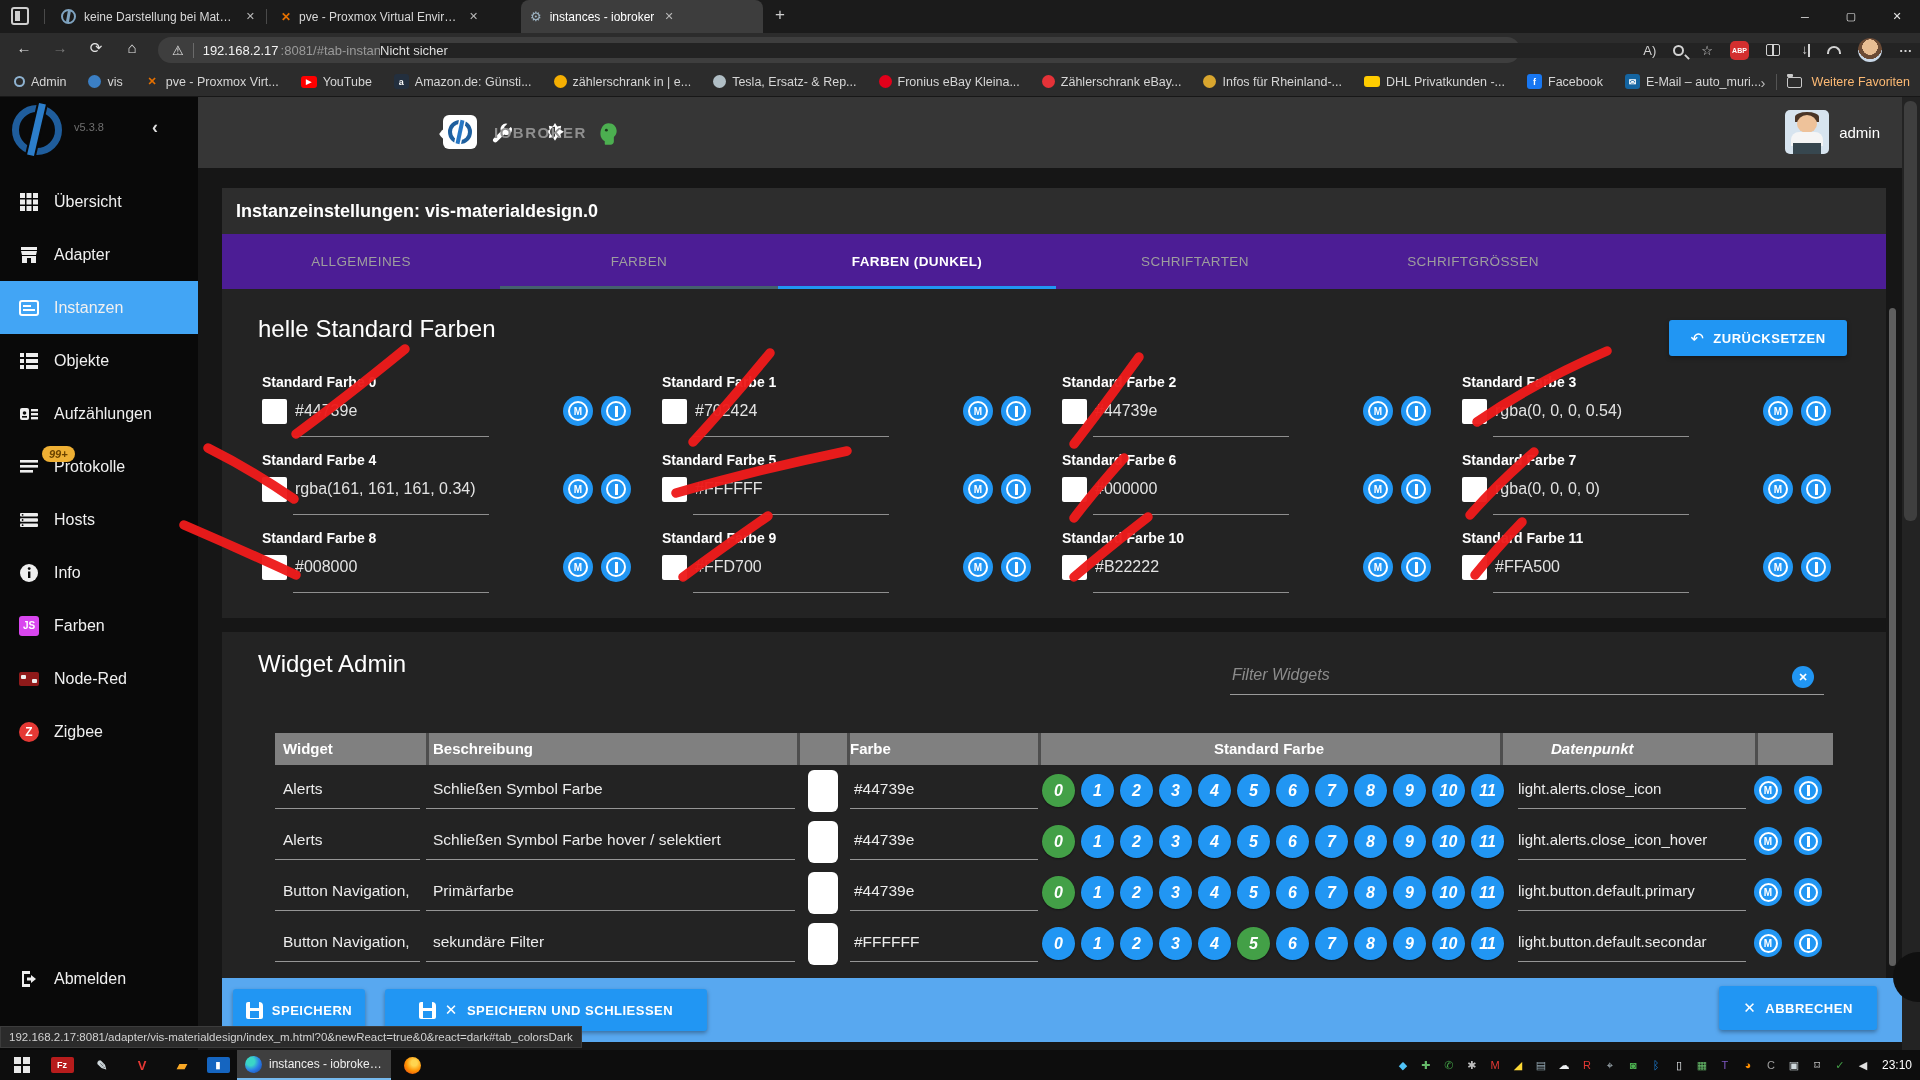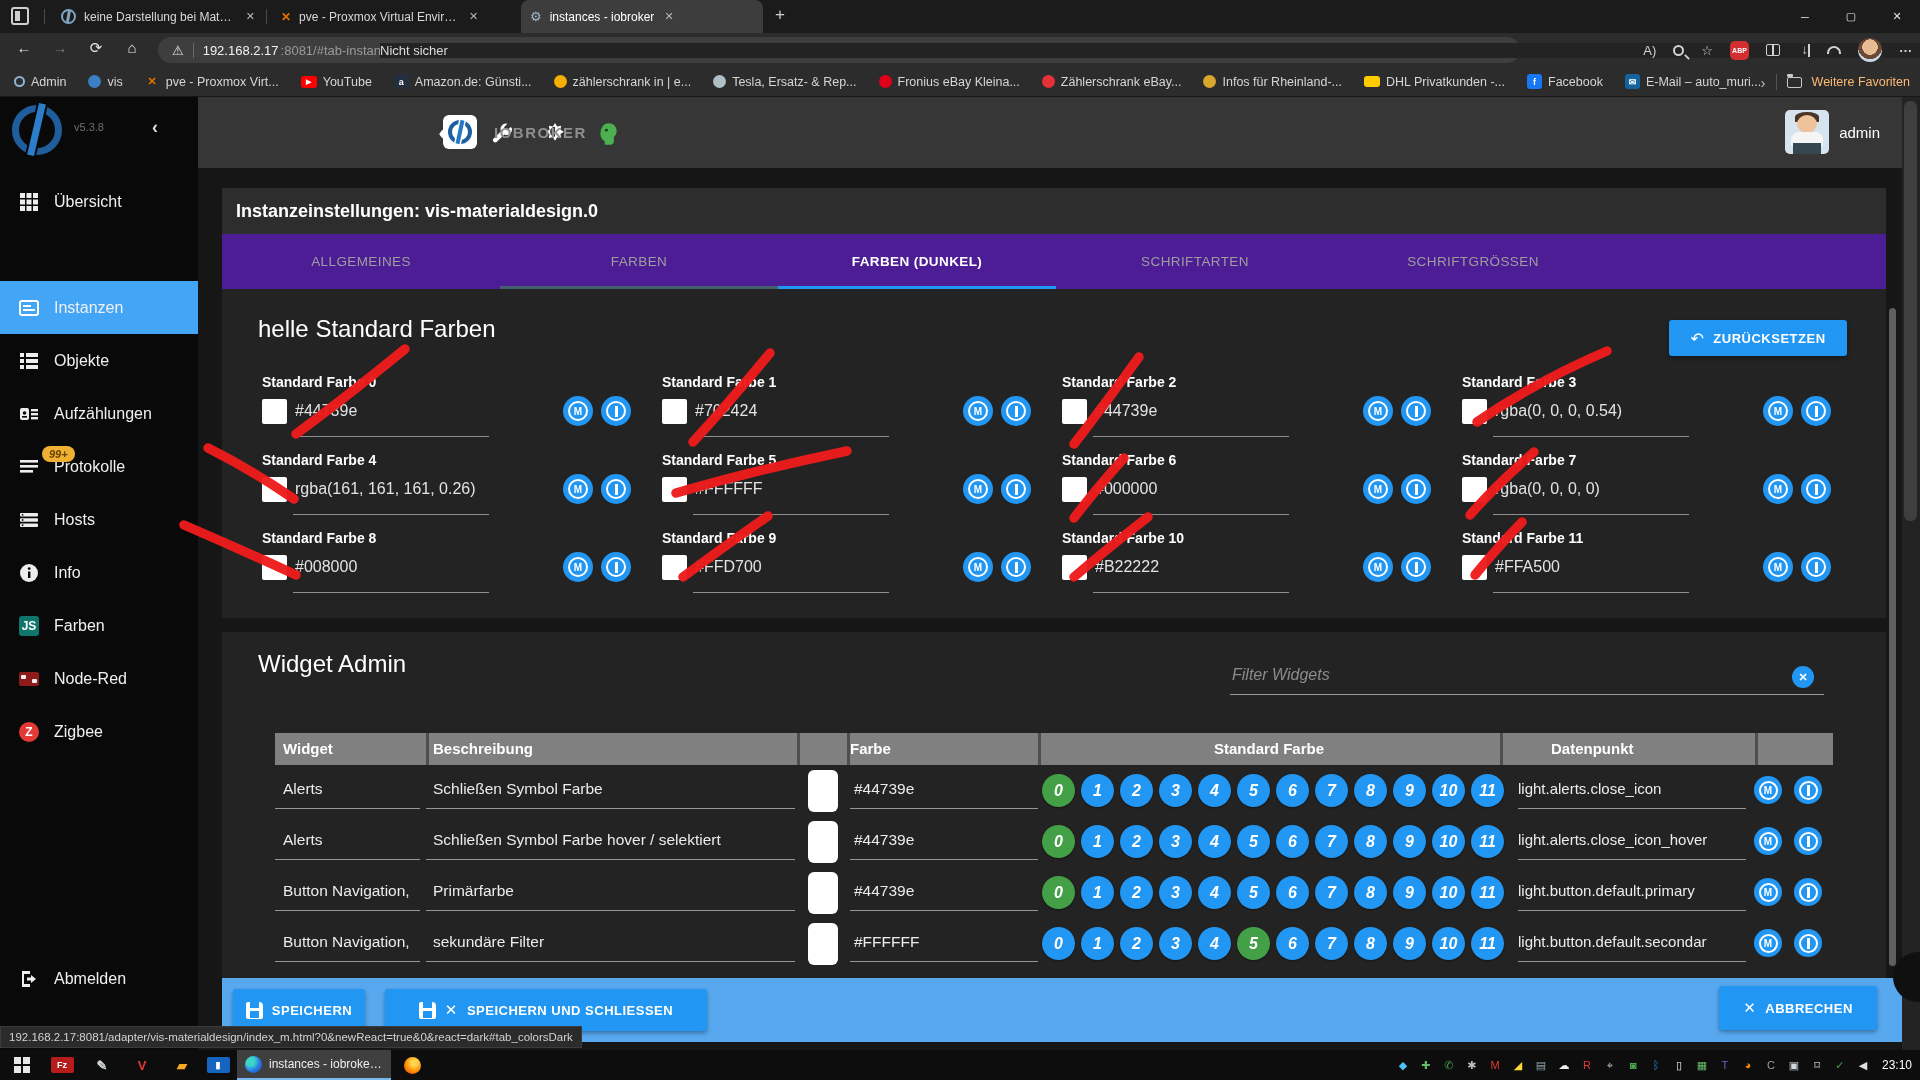--- a/index.html
+++ b/index.html
@@ -67,21 +67,21 @@
 
   .sidebar { position:absolute; left:0; top:97px; width:198px; height:953px; background:#090909; }
   .sb-logo { position:absolute; left:12px; top:8px; width:50px; height:50px; border-radius:50%; border:7px solid #1f5d9c; }
   .sb-logo::before { content:""; position:absolute; left:14px; top:-9px; width:7px; height:53px; background:#2c7ecb; transform:rotate(13deg); box-shadow:0 0 0 2px #090909; }
   .sb-ver { position:absolute; left:74px; top:24px; color:#6f6f6f; font-size:11px; }
   .sb-collapse { position:absolute; left:152px; top:20px; color:#ddd; font-size:18px; font-weight:bold; }
   .sb-item { position:absolute; left:0; width:198px; height:53px; display:flex; align-items:center; gap:14px; padding-left:18px; color:#f0f0f0; font-size:16px; }
   .sb-item.active { background:#42a5f5; }
   .sb-ic { width:22px; height:22px; flex:none; display:flex; align-items:center; justify-content:center; }
   .badge99 { position:absolute; left:24px; top:-10px; background:#efb034; color:#6b4300; font-size:11px; font-weight:bold; padding:2px 7px; border-radius:9px; }
-  .js-sq { width:20px; height:20px; background:#0f766e; color:#fff; font-size:12px; font-weight:bold; display:flex; align-items:center; justify-content:center; border-radius:3px; }
+  .js-sq { width:20px; height:20px; background:#d946ef; color:#fff; font-size:10px; font-weight:bold; display:flex; align-items:center; justify-content:center; border-radius:3px; }
   .nr-sq { width:20px; height:14px; background:#8f1a1a; border-radius:2px; position:relative; }
   .nr-sq::before, .nr-sq::after { content:""; position:absolute; width:5px; height:4px; background:#eee; border-radius:1px; }
   .nr-sq::before { left:2px; top:3px; } .nr-sq::after { right:2px; top:7px; }
   .zb-c { width:20px; height:20px; background:#e53935; border-radius:50%; color:#fff; font-size:12px; font-weight:bold; display:flex; align-items:center; justify-content:center; }
 
   
   .titlebar { position:absolute; left:222px; top:188px; width:1664px; height:46px; background:#2d2d2d; display:flex; align-items:center; padding-left:14px; color:#fff; font-size:18px; font-weight:bold; }
   .tabsrow { position:absolute; left:222px; top:234px; width:1664px; height:55px; background:#4c1d95; }
   .ptab { position:absolute; top:0; width:278px; height:55px; display:flex; align-items:center; justify-content:center; color:#9e9e9e; font-size:13.5px; letter-spacing:.4px; }
   .ptab.active { color:#fff; font-weight:bold; }
@@ -310,20 +310,33 @@
               <rect x="7.5" y="7.5" width="5" height="5"></rect>
               <rect x="14" y="7.5" width="5" height="5"></rect>
               <rect x="1" y="14" width="5" height="5"></rect>
               <rect x="7.5" y="14" width="5" height="5"></rect>
               <rect x="14" y="14" width="5" height="5"></rect>
             </g>
           </svg>
         </span>
       <span>Übersicht</span>
     </div>
+    <div class="sb-item" style="top:131px;">
+      <span class="sb-ic">
+          <svg width="20" height="20" viewBox="0 0 20 20">
+            <g fill="#eee">
+              <rect x="2" y="2" width="16" height="3"></rect>
+              <path d="M2 6h16l-1 4H3z"></path>
+              <rect x="3" y="11" width="14" height="7"></rect>
+              <rect x="8" y="13" width="4" height="5" fill="#090909"></rect>
+            </g>
+          </svg>
+        </span>
+      <span>Adapter</span>
+    </div>
     <div class="sb-item active" style="top:184px;">
       <span class="sb-ic">
           <svg width="20" height="20" viewBox="0 0 20 20">
             <rect x="1" y="3" width="18" height="14" rx="2" fill="none" stroke="#fff" stroke-width="2"></rect>
             <rect x="4" y="7" width="8" height="2" fill="#fff"></rect>
             <rect x="4" y="11" width="12" height="2" fill="#fff"></rect>
           </svg>
         </span>
       <span>Instanzen</span>
     </div>
@@ -499,21 +512,21 @@
           </span>
           <span class="circ-ic" style="left: 339px; top: 22px;">
             <span class="ring">
               <span class="bar"></span>
             </span>
           </span>
         </div>
         <div class="cfield" style="left: 40px; top: 163px;">
           <span class="lbl">Standard Farbe 4</span>
           <span class="sw"></span>
-          <span class="val">rgba(161, 161, 161, 0.26)</span>
+          <span class="val">rgba(161, 161, 161, 0.34)</span>
           <span class="ul"></span>
           <span class="circ-ic" style="left: 301px; top: 22px;">
             <span class="ring">M</span>
           </span>
           <span class="circ-ic" style="left: 339px; top: 22px;">
             <span class="ring">
               <span class="bar"></span>
             </span>
           </span>
         </div>
@@ -623,21 +636,21 @@
     <div class="filter-ph" style="left:1010px; top:34px;">Filter Widgets</div>
     <div class="thin-ul" style="left:1008px; top:62px; width:594px;"></div>
     <div class="clear-x" style="left:1570px; top:34px;">✕</div>
 
     <div class="wtable">
       <div class="whead">
         <span class="hl" style="left:8px;">Widget</span>
         <span class="hl" style="left:158px;">Beschreibung</span>
         <span class="hl" style="left:575px;">Farbe</span>
         <span class="hl" style="left:763px; width:462px; text-align:center;">Standard Farbe</span>
-        <span class="hl" style="left:1276px;">Datenpunkt</span>
+        <span class="hl" style="left:1276px;font-style:italic;">Datenpunkt</span>
         <span class="hsep" style="left:151px;"></span>
           <span class="hsep" style="left:522px;"></span>
         <span class="hsep" style="left:572px;"></span>
           <span class="hsep" style="left:763px;"></span>
         <span class="hsep" style="left:1225px;"></span>
           <span class="hsep" style="left:1480px;"></span>
       </div>
 
       <div class="wrow" style="top:32px;">
         <span class="cell" style="left:8px;">Alerts</span>

